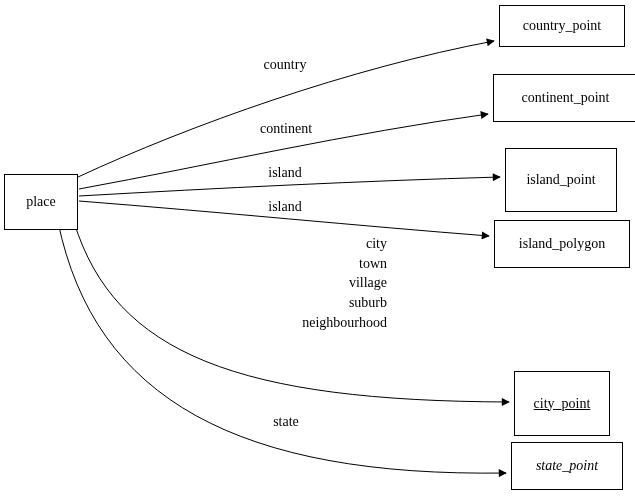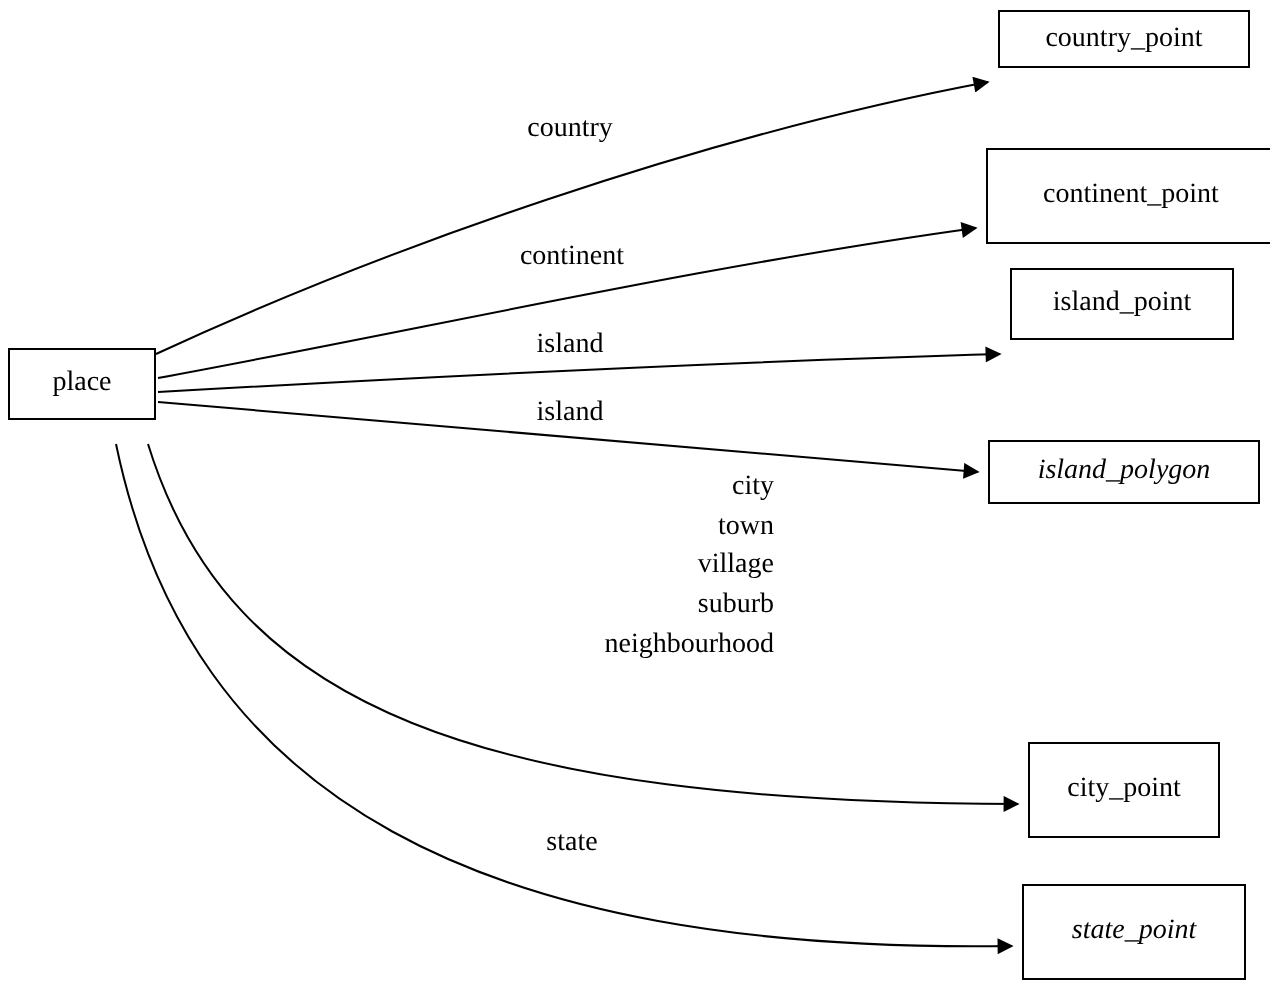--- a/index.html
+++ b/index.html
@@ -68,41 +68,41 @@
       </marker>
     </defs>
     <path class="edge" d="M78,177 C190,125 350,68 494,41" marker-end="url(#arrow)"></path>
     <path class="edge" d="M79,189 C210,165 350,133 488,114" marker-end="url(#arrow)"></path>
     <path class="edge" d="M79,196 C220,188 360,181 500,177" marker-end="url(#arrow)"></path>
     <path class="edge" d="M79,201 C220,212 360,226 489,236" marker-end="url(#arrow)"></path>
     <path class="edge" d="M74,222 C115,355 240,401 509,402" marker-end="url(#arrow)"></path>
     <path class="edge" d="M58,222 C95,400 240,477 506,473" marker-end="url(#arrow)"></path>
   </svg>
 
-  <div class="node" style="left:4px; top:174px; width:74px; height:36px;">
+  <div class="node" style="left:4px; top:174px; width:74px; height:56px;">
     <span>place</span>
   </div>
 
-  <div class="node" style="left:499px; top:5px; width:126px; height:29px;">
+  <div class="node" style="left:499px; top:5px; width:126px; height:42px;">
     <span>country_point</span>
   </div>
 
   <div class="node" style="left:493px; top:74px; width:145px; height:48px;">
     <span>continent_point</span>
   </div>
 
-  <div class="node" style="left:505px; top:134px; width:112px; height:36px;">
+  <div class="node" style="left:505px; top:148px; width:112px; height:64px;">
     <span>island_point</span>
   </div>
 
-  <div class="node" style="left:494px; top:220px; width:136px; height:32px;font-style:italic;">
+  <div class="node" style="left:494px; top:220px; width:136px; height:48px;">
     <span>island_polygon</span>
   </div>
 
-  <div class="node" style="left:514px; top:371px; width:96px; height:48px;">
+  <div class="node" style="left:514px; top:371px; width:96px; height:65px;text-decoration:underline;">
     <span>city_point</span>
   </div>
 
   <div class="node" style="left:511px; top:442px; width:112px; height:48px;font-style:italic;">
     <span>state_point</span>
   </div>
 
   <div class="edge-label" style="left:235px; top:56px; width:100px;">country</div>
 
   <div class="edge-label" style="left:236px; top:120px; width:100px;">continent</div>

